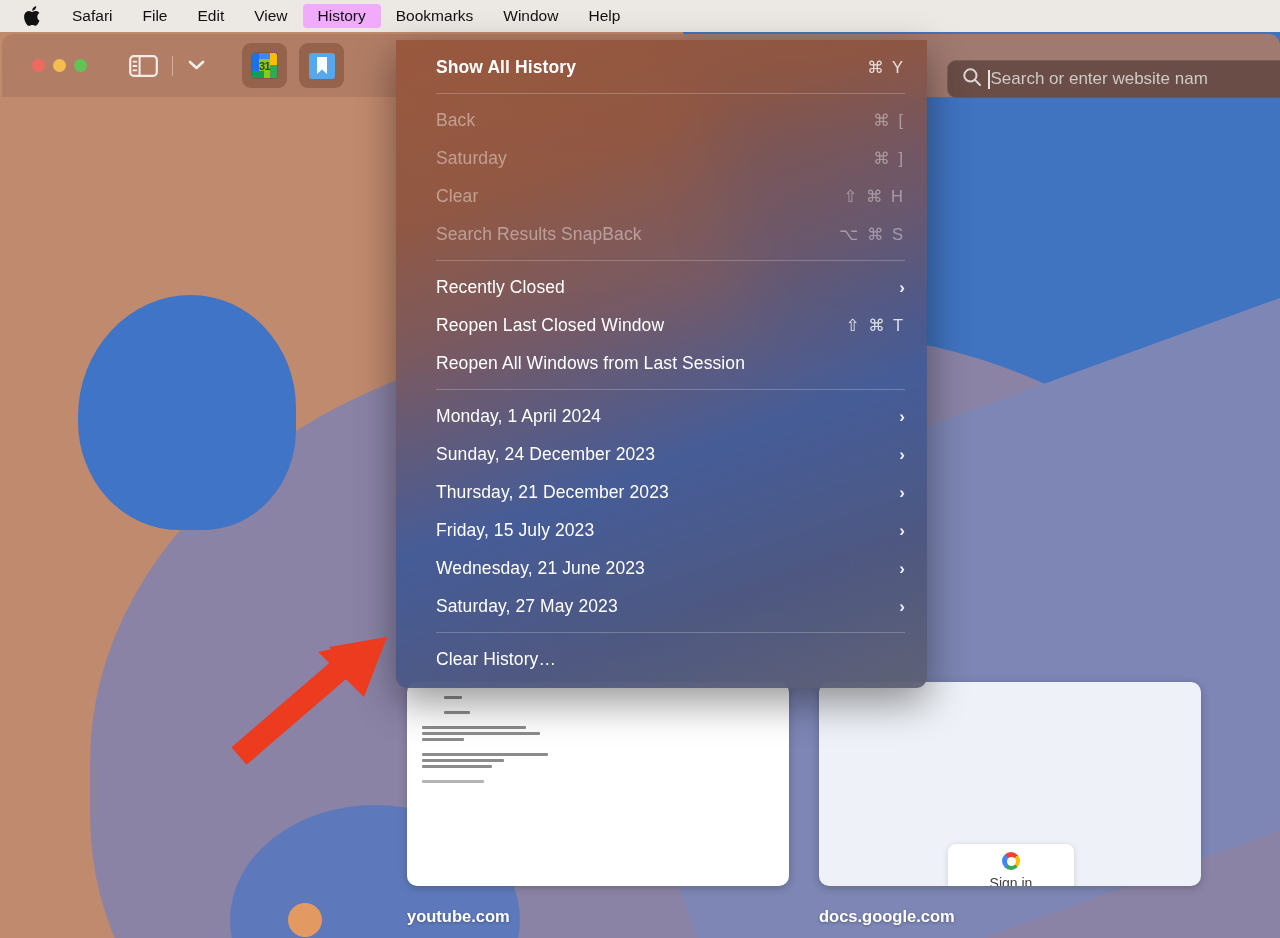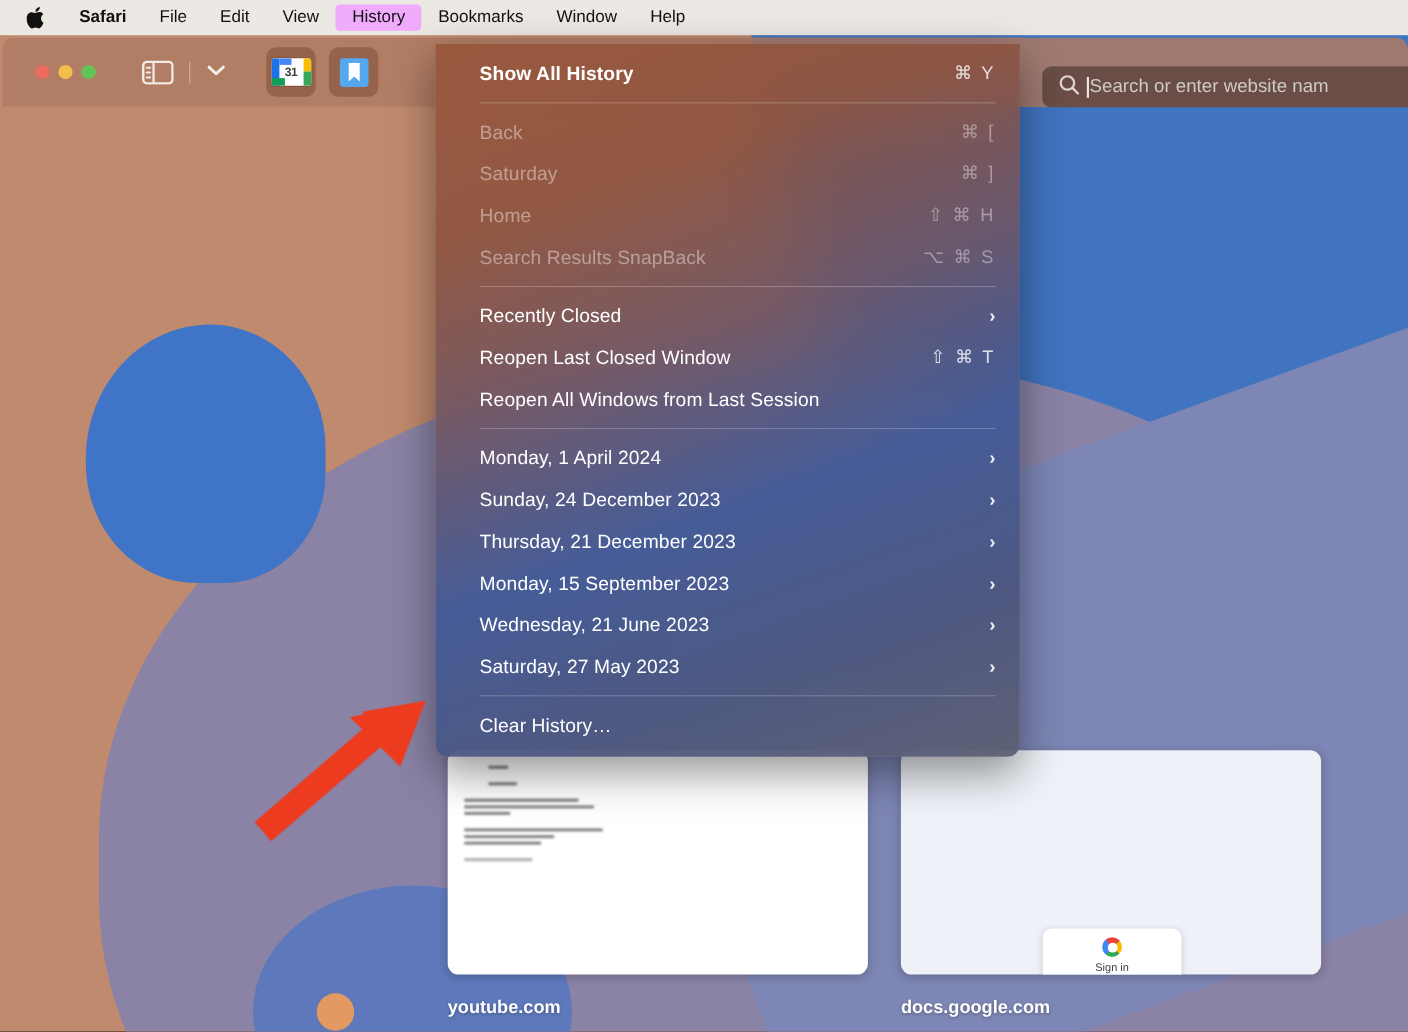--- a/index.html
+++ b/index.html
@@ -46,21 +46,21 @@
     display:flex; align-items:center; gap:0px;
     padding-left:20px;
     z-index:40;
   }
   .mb-apple { padding:0 14px 0 4px; display:flex; align-items:center; }
   .mb-apple svg { display:block; }
   .mb-item {
     font-size:15.5px; color:#111; padding:4px 15px; line-height:1;
     white-space:nowrap; border-radius:4px;
   }
-  .mb-item.bold { font-weight:bold; }
+  .mb-item.bold { font-weight:normal; }
   .mb-item.active { background:#f0abfc; }
 
   
   .safari-win {
     position:absolute; left:2px; top:34px; width:1278px; height:904px;
     border-radius:11px 11px 0 0;
     overflow:hidden;
     z-index:10;
   }
   .safari-toolbar {
@@ -82,22 +82,22 @@
   }
   .tb-chev { display:flex; align-items:center; }
 
   .tabs-strip { display:flex; align-items:center; gap:12px; margin-left:36px; }
   .tab-chip {
     width:45px; height:45px; border-radius:9px;
     background:rgba(120,70,50,0.5);
     display:flex; align-items:center; justify-content:center;
   }
   .gcal {
-    width:36px; height:25px; border-radius:3px; position:relative;
-    background:#ffffff; overflow:hidden;
+    width:25px; height:25px; border-radius:3px; position:relative;
+    background:#84cc16; overflow:hidden;
     box-shadow:0 0 0 1px rgba(0,0,0,0.12);
   }
   .gcal .tl-b { position:absolute; left:0; top:0; width:7px; height:100%; background:#1a73e8;}
   .gcal .tr-b { position:absolute; right:0; top:0; width:7px; height:12px; background:#fbbc04;}
   .gcal .br-b { position:absolute; right:0; bottom:0; width:7px; height:13px; background:#34a853;}
   .gcal .bl-b { position:absolute; left:0; bottom:0; width:12px; height:7px; background:#0f9d58;}
   .gcal .top-b { position:absolute; left:7px; top:0; width:11px; height:6px; background:#4285f4;}
   .gcal .num {
     position:absolute; inset:0; display:flex; align-items:center; justify-content:center;
     font-size:11px; font-weight:bold; color:#3c4043; letter-spacing:-0.5px;
@@ -146,21 +146,21 @@
   }
   .glogo {
     width:18px; height:18px; border-radius:50%;
     background:conic-gradient(from -40deg,#ea4335 0 25%,#fbbc05 25% 48%,#34a853 48% 72%,#4285f4 72% 100%);
     position:relative;
   }
   .glogo::after {
     content:""; position:absolute; left:4.5px; top:4.5px; width:9px; height:9px;
     background:#fff; border-radius:50%;
   }
-  .gsignin-txt { font-size:10px; color:#3c4043; margin-top:5px; }
+  .gsignin-txt { font-size:14px; color:#3c4043; margin-top:5px; }
 
   
   .menu {
     position:absolute; left:396px; top:40px; width:531px;
     border-radius:0 0 11px 11px;
     padding:8px 0 10px 16px;
     background:
       linear-gradient(160deg,
         rgba(150,85,58,0.90) 0%,
         rgba(140,82,62,0.90) 22%,
@@ -332,21 +332,21 @@
     <div>
       <div class="mrow disabled">
         <span class="mlabel">Back</span>
         <span class="mkey">⌘ [</span>
       </div>
       <div class="mrow disabled">
         <span class="mlabel">Saturday</span>
         <span class="mkey">⌘ ]</span>
       </div>
       <div class="mrow disabled">
-        <span class="mlabel">Home</span>
+        <span class="mlabel">Clear</span>
         <span class="mkey">⇧ ⌘ H</span>
       </div>
       <div class="mrow disabled">
         <span class="mlabel">Search Results SnapBack</span>
         <span class="mkey">⌥ ⌘ S</span>
       </div>
     </div>
 
     <div class="msep"></div>
 
@@ -373,21 +373,21 @@
       </div>
       <div class="mrow">
         <span class="mlabel">Sunday, 24 December 2023</span>
         <span class="marrow">›</span>
       </div>
       <div class="mrow">
         <span class="mlabel">Thursday, 21 December 2023</span>
         <span class="marrow">›</span>
       </div>
       <div class="mrow">
-        <span class="mlabel">Monday, 15 September 2023</span>
+        <span class="mlabel">Friday, 15 July 2023</span>
         <span class="marrow">›</span>
       </div>
       <div class="mrow">
         <span class="mlabel">Wednesday, 21 June 2023</span>
         <span class="marrow">›</span>
       </div>
       <div class="mrow">
         <span class="mlabel">Saturday, 27 May 2023</span>
         <span class="marrow">›</span>
       </div>

